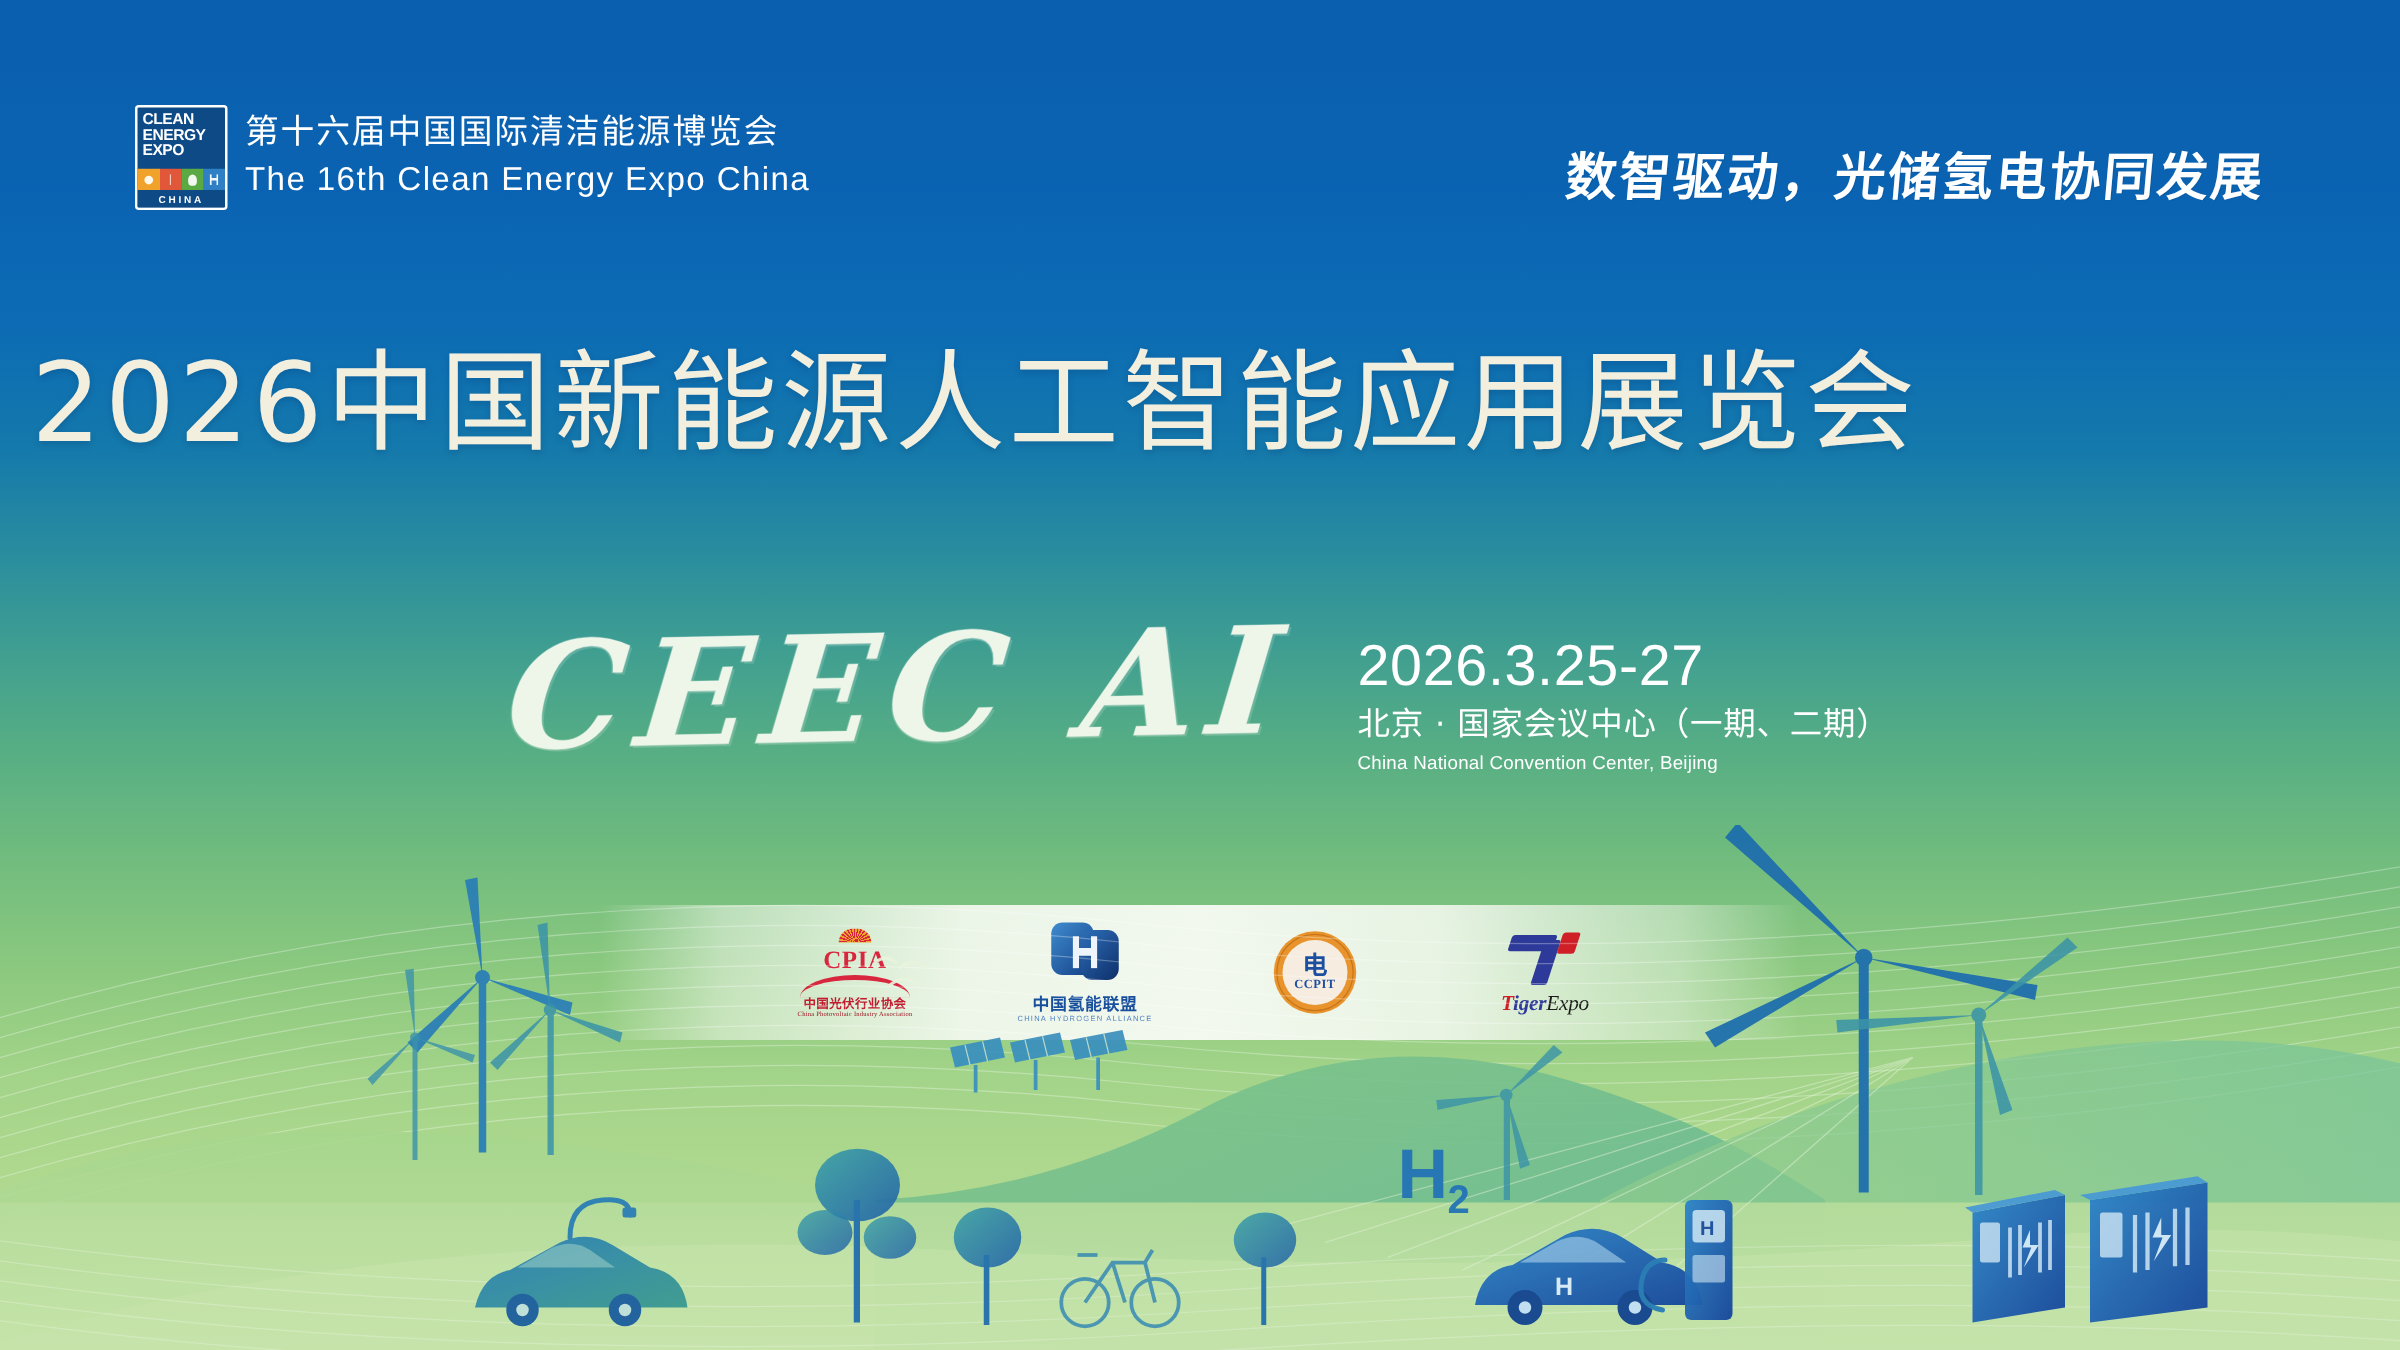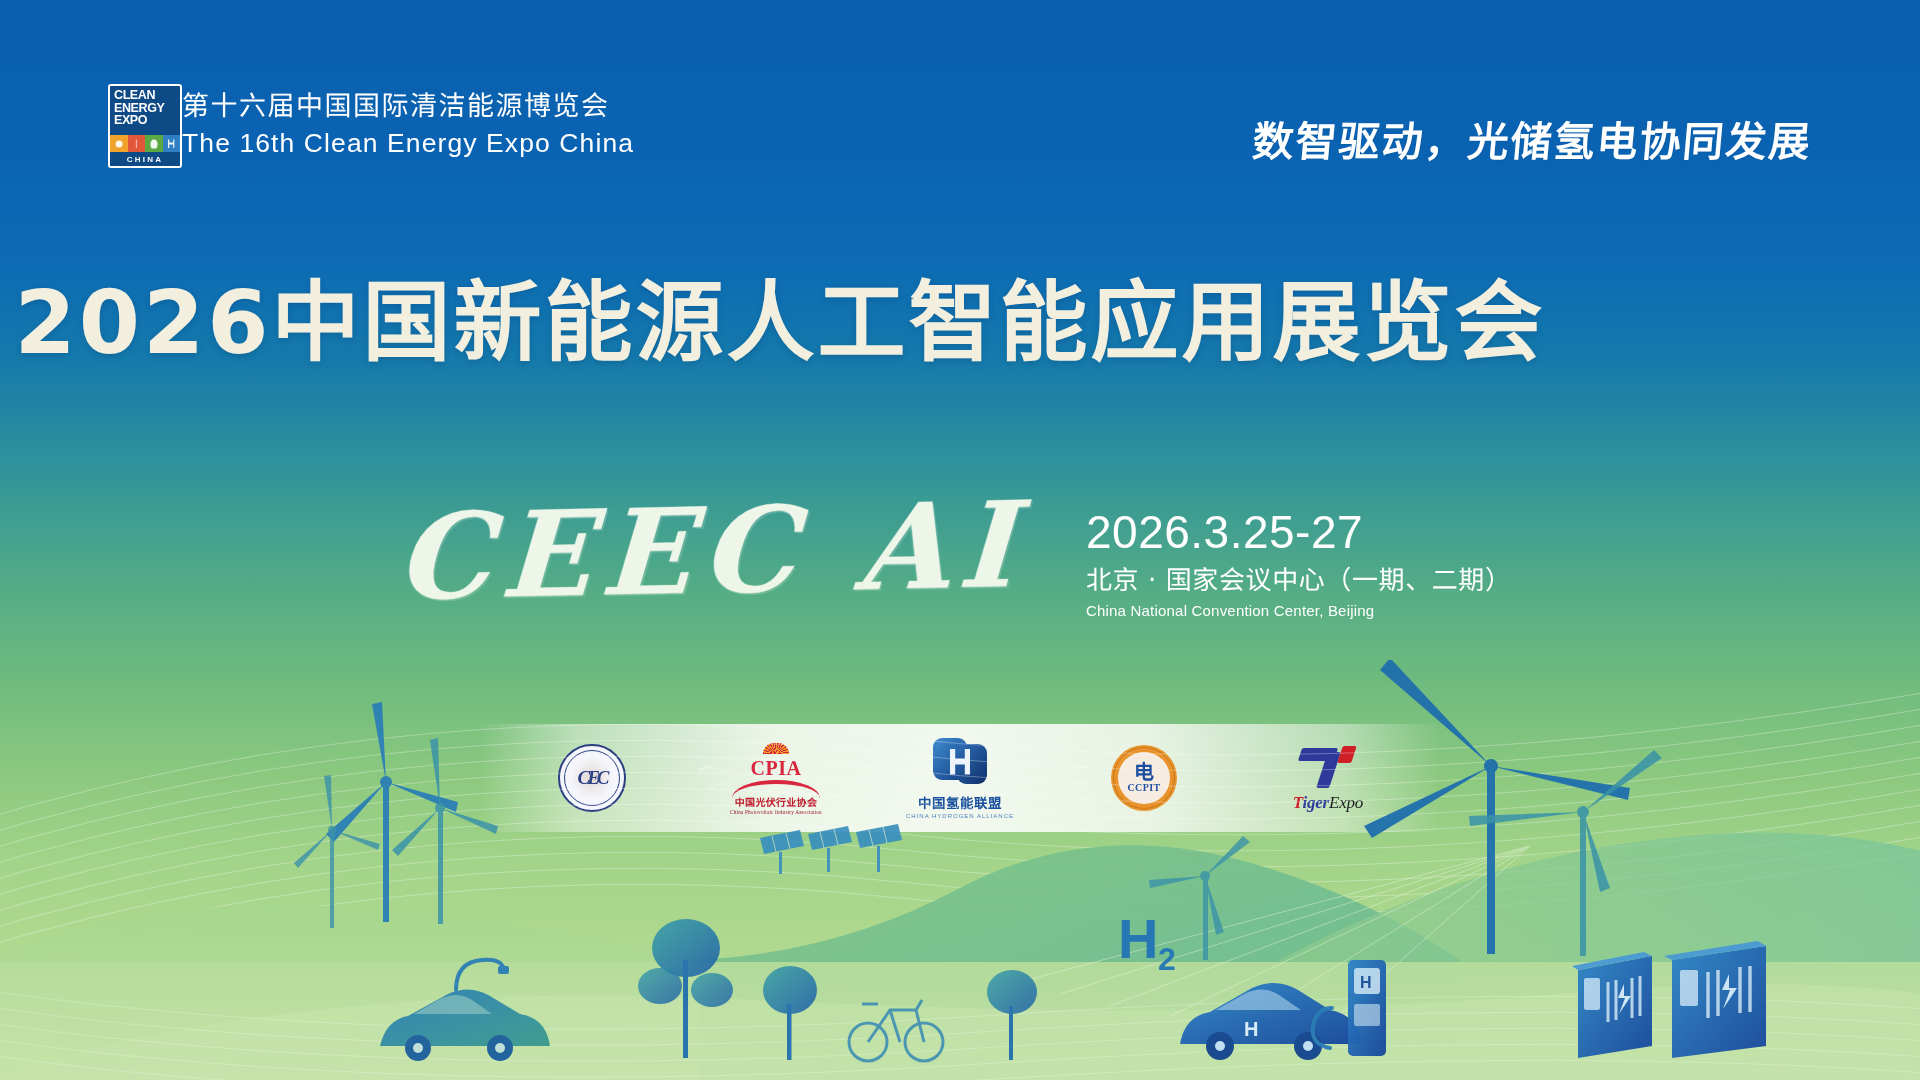--- a/index.html
+++ b/index.html
@@ -22,21 +22,21 @@
       #6fbb7e 63%,
       #8cc97f 72%,
       #a3d489 80%,
       #b0d98f 88%,
       #a8d78b 100%);
   }
 
   
   .header{position:absolute;left:0;top:0;width:1920px;height:200px;}
 
-  .brand{position:absolute;left:108px;top:84px;display:flex;align-items:flex-start;}
+  .brand{position:absolute;left:108px;top:84px;display:flex;align-items:flex-start;gap:14px;}
 
   .cee-logo{
     width:70px;height:80px;border:2px solid #ffffff;border-radius:3px;
     background:#0d4a86;display:flex;flex-direction:column;overflow:hidden;flex:0 0 auto;
   }
   .cee-logo .cl-words{
     flex:1 1 auto;padding:3px 4px 1px 4px;color:#fff;
     font-family:"Liberation Sans",sans-serif;font-weight:bold;
     font-size:12.5px;line-height:12.6px;letter-spacing:-0.4px;text-align:left;
   }
@@ -74,21 +74,21 @@
     position:absolute;right:108px;top:108px;color:#ffffff;
     font-size:41px;font-weight:bold;letter-spacing:2px;white-space:nowrap;
     font-family:"DejaVu Sans","Liberation Sans",sans-serif;
     transform:skewX(-5deg);
     text-shadow:1px 1px 0 rgba(0,0,0,.06);
   }
 
   
   .main-title{
     position:absolute;left:0;top:268px;width:1560px;text-align:center;
-    color:#f2efdf;font-size:88px;line-height:110px;font-weight:bold;letter-spacing:3px;
+    color:#f2efdf;font-size:88px;line-height:110px;font-weight:normal;letter-spacing:3px;
     font-family:"DejaVu Sans","Liberation Sans",sans-serif;white-space:nowrap;
     text-shadow:0 2px 6px rgba(0,40,90,.22);
   }
 
   
   .midrow{position:absolute;left:0;top:485px;width:1920px;
     display:flex;justify-content:center;align-items:flex-start;gap:52px;}
 
   .ceec-ai{
     color:#eef6ea;font-size:118px;line-height:120px;font-weight:bold;
@@ -221,26 +221,20 @@
     <div class="ceec-ai">CEEC AI</div>
     <div class="datebox">
       <div class="date-main">2026.3.25-27</div>
       <div class="date-cn">北京 · 国家会议中心（一期、二期）</div>
       <div class="date-en">China National Convention Center, Beijing</div>
     </div>
   </div>
 
   <div class="sponsor-band">
 
-    <div class="sp">
-      <div class="cec-seal">
-        <div class="cec-ring"></div>
-        <div class="cec-txt">CEC</div>
-      </div>
-    </div>
 
     <div class="sp">
       <div class="cpia-wrap">
         <div class="cpia-rays"></div>
         <div class="cpia-word">CPIA</div>
         <div class="cpia-arc"></div>
         <div class="cpia-cn">中国光伏行业协会</div>
         <div class="cpia-en">China Photovoltaic Industry Association</div>
       </div>
     </div>

